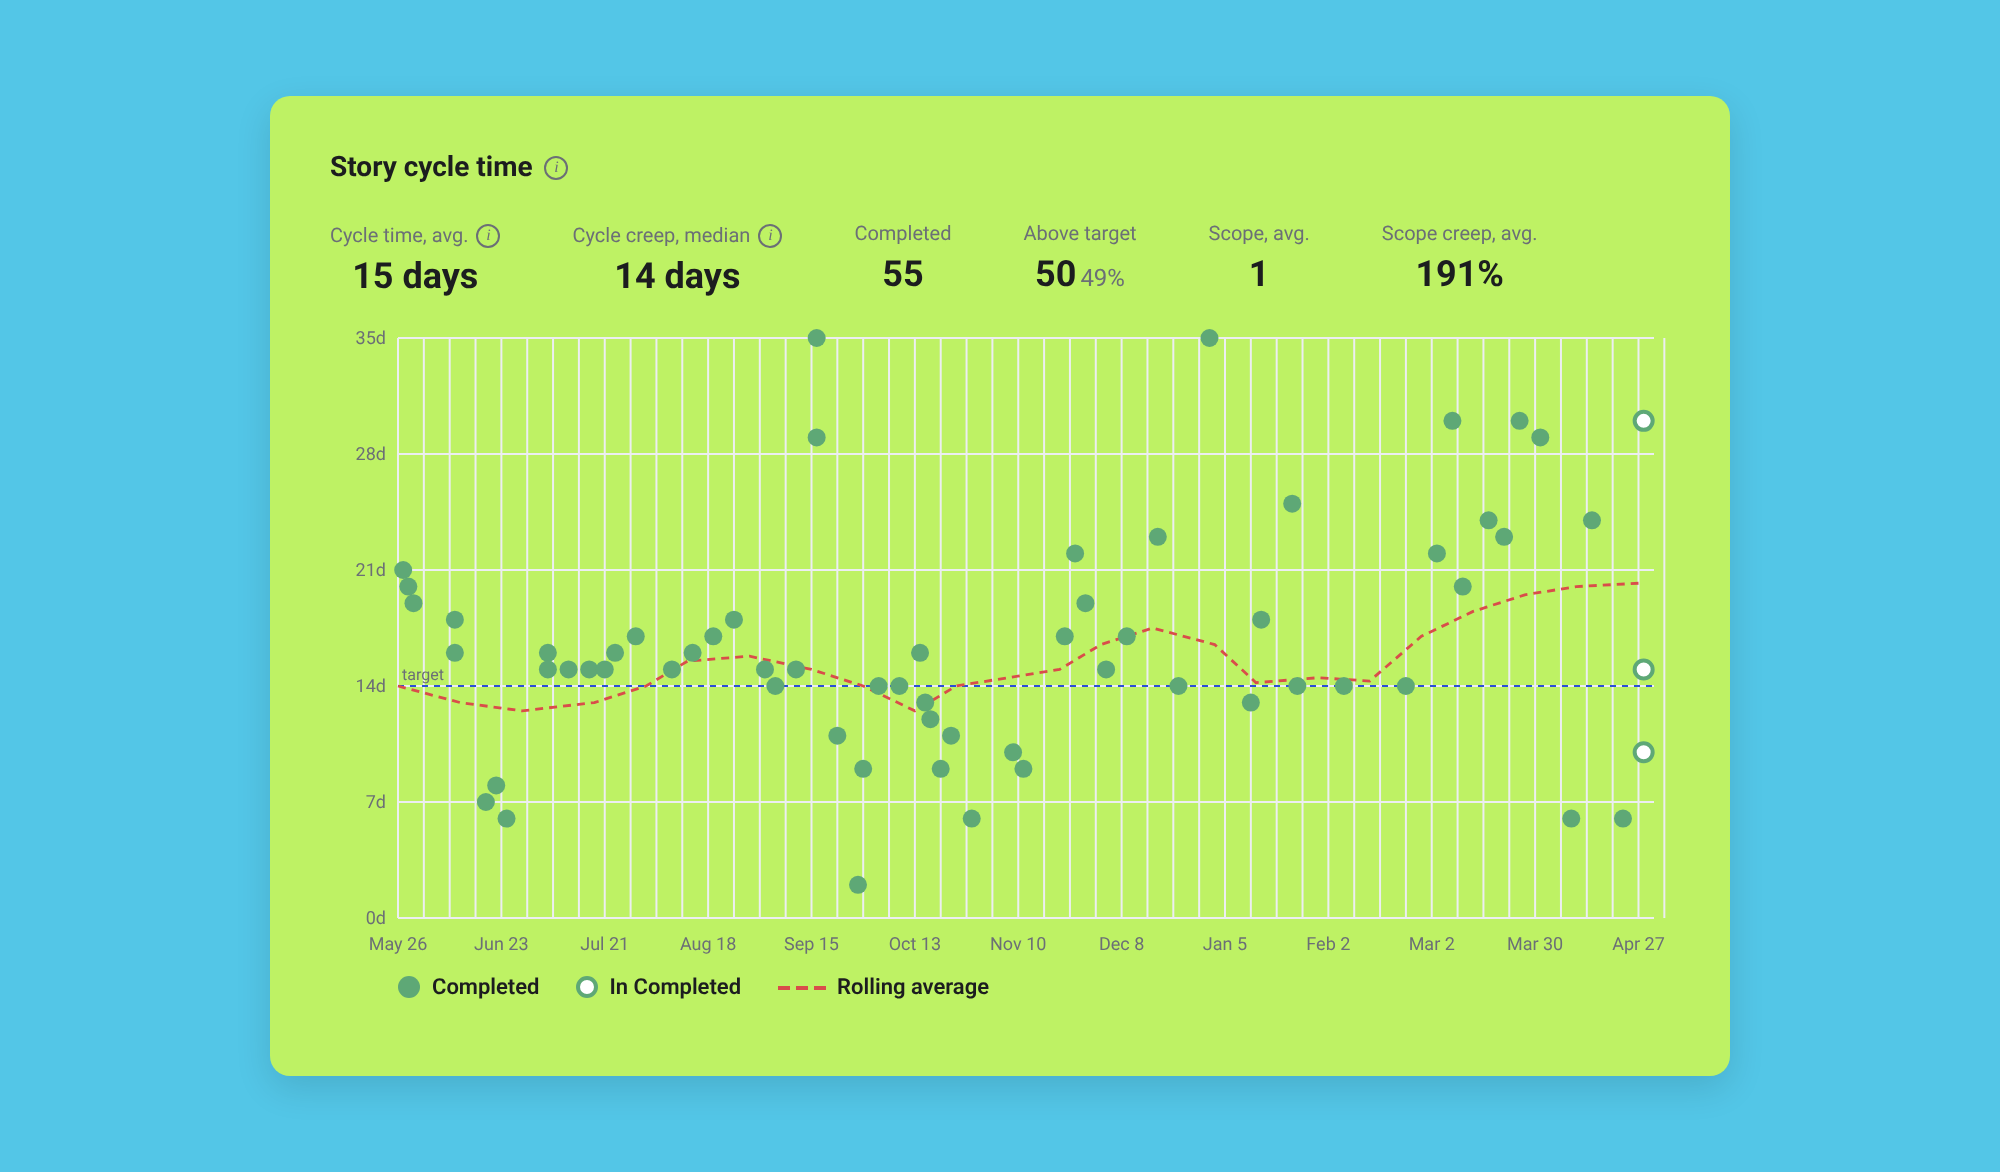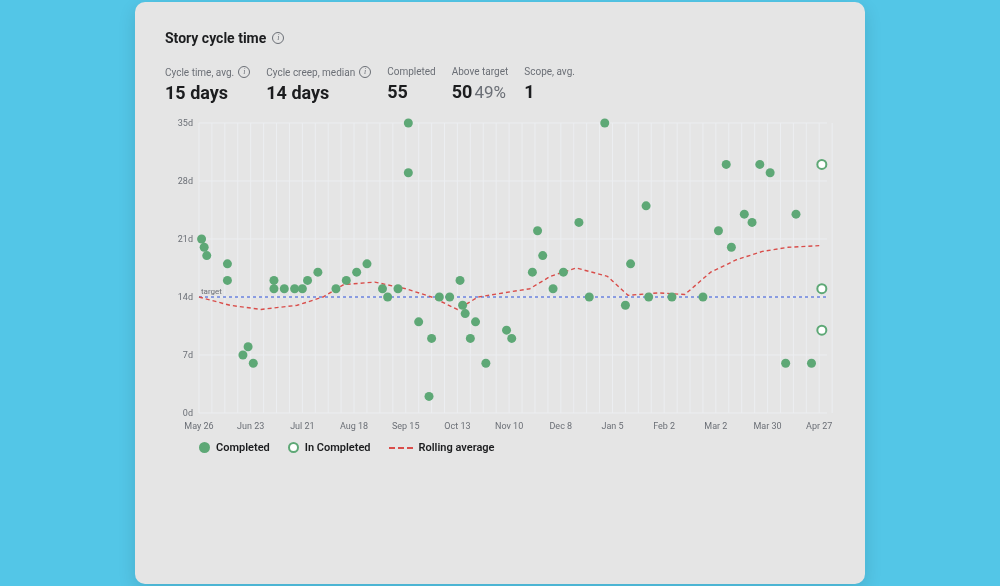--- a/index.html
+++ b/index.html
@@ -6,27 +6,28 @@
   body {
     background: #53c6e7;
     width: 1000px;
     height: 586px;
     font-family: -apple-system, BlinkMacSystemFont, "Segoe UI", Roboto, Helvetica, Arial, sans-serif;
     display: flex;
     align-items: center;
     justify-content: center;
   }
   .card {
-    background: #e5e5e5;
+    background: #bef264;
     width: 730px;
-    height: 582px;
+    height: 490px;
     border-radius: 10px;
     box-shadow: 0 6px 18px rgba(0,0,0,.12);
     padding: 28px 30px 18px 30px;
     position: relative;
+    text-align: center;
   }
   .title-row {
     display: flex;
     align-items: center;
     gap: 6px;
     margin-bottom: 20px;
   }
   .title-row h1 {
     font-size: 14px;
     font-weight: 700;
@@ -39,40 +40,40 @@
     display: inline-flex;
     align-items: center; justify-content: center;
     font-size: 8px;
     color: #6b6f76;
     line-height: 1;
     font-family: Georgia, serif;
     font-style: italic;
   }
   .metrics {
     display: flex;
-    gap: 16px;
+    gap: 36px;
     margin-bottom: 14px;
   }
   .metric { display: flex; flex-direction: column; gap: 4px; }
   .metric-label {
     font-size: 10px;
     color: #6b6f76;
     display: flex;
     align-items: center;
     gap: 4px;
     white-space: nowrap;
   }
   .metric-value {
     font-size: 18px;
     font-weight: 700;
     color: #1c1d1f;
     white-space: nowrap;
   }
   .metric-value .sub {
-    font-size: 17px;
+    font-size: 12px;
     font-weight: 400;
     color: #6b6f76;
     margin-left: 2px;
   }
   .chart-wrap {
     position: relative;
     height: 320px;
   }
   .chart-wrap svg { position: absolute; inset: 0; }
   .legend {
@@ -135,20 +136,26 @@
         <div class="metric-label">
           <span>Above target</span>
         </div>
         <div class="metric-value"><span>50</span><span class="sub">49%</span></div>
       </div>
       <div class="metric">
         <div class="metric-label">
           <span>Scope, avg.</span>
         </div>
         <div class="metric-value"><span>1</span></div>
+      </div>
+      <div class="metric">
+        <div class="metric-label">
+          <span>Scope creep, avg.</span>
+        </div>
+        <div class="metric-value"><span>191%</span></div>
       </div>
     </div>
 
   <div class="chart-wrap">
     <svg id="chart-svg" viewBox="0 0 670 320" preserveAspectRatio="none">
         <line x1="34" x2="34" y1="6" y2="296" stroke="#eceef1" stroke-width="1"></line>
         <line x1="46.92181069958848" x2="46.92181069958848" y1="6" y2="296" stroke="#eceef1" stroke-width="1"></line>
         <line x1="59.84362139917695" x2="59.84362139917695" y1="6" y2="296" stroke="#eceef1" stroke-width="1"></line>
         <line x1="72.76543209876543" x2="72.76543209876543" y1="6" y2="296" stroke="#eceef1" stroke-width="1"></line>
         <line x1="85.6872427983539" x2="85.6872427983539" y1="6" y2="296" stroke="#eceef1" stroke-width="1"></line>

